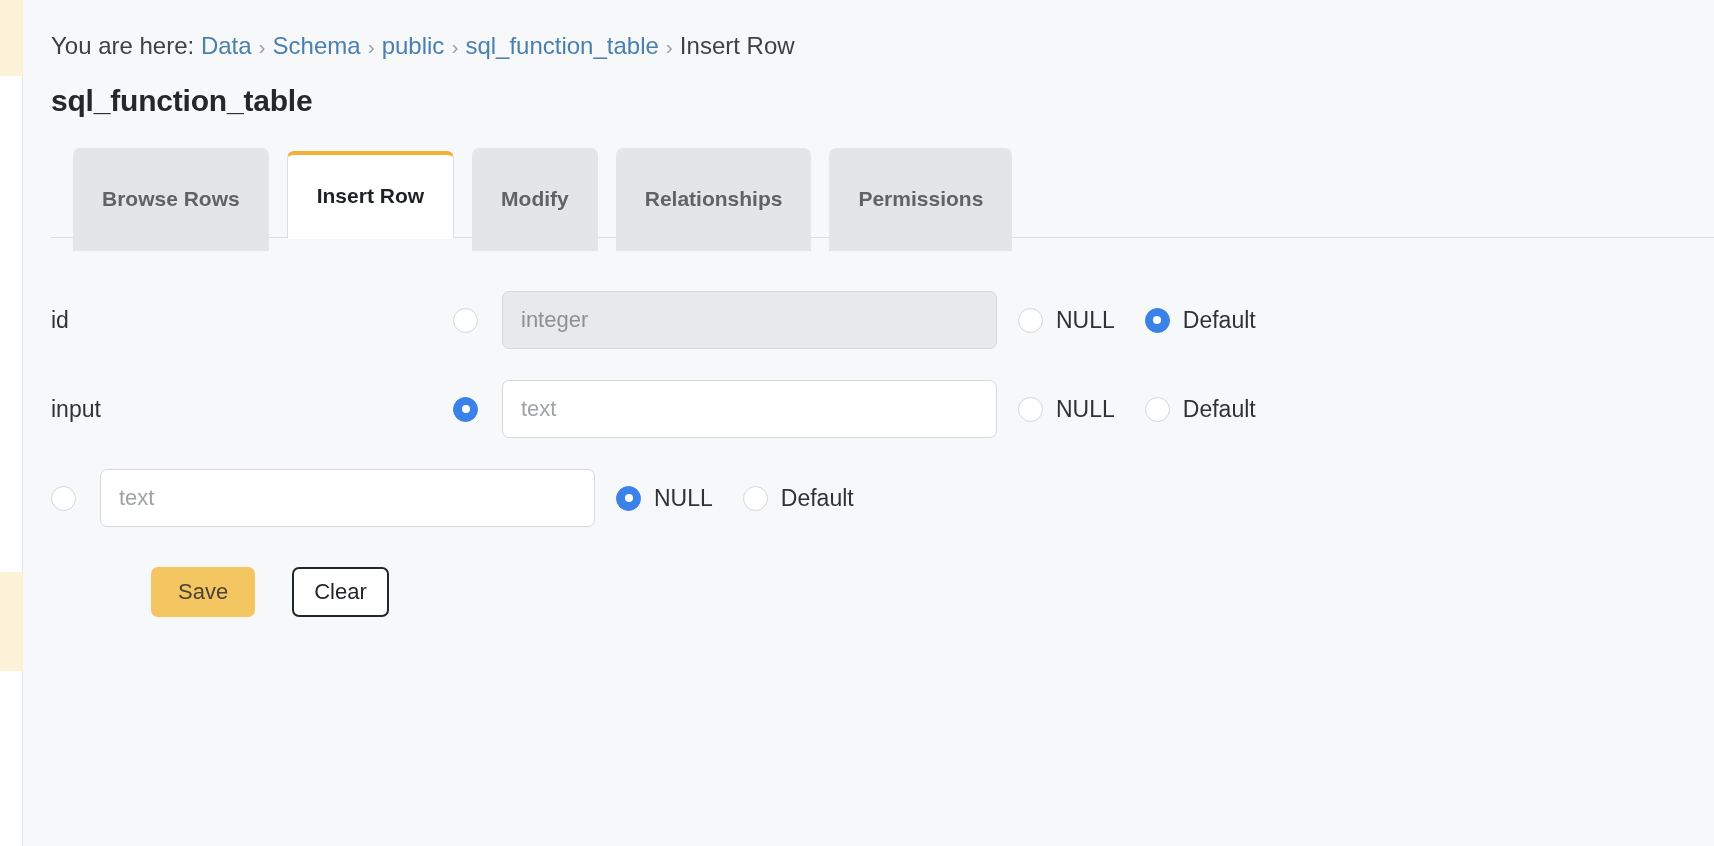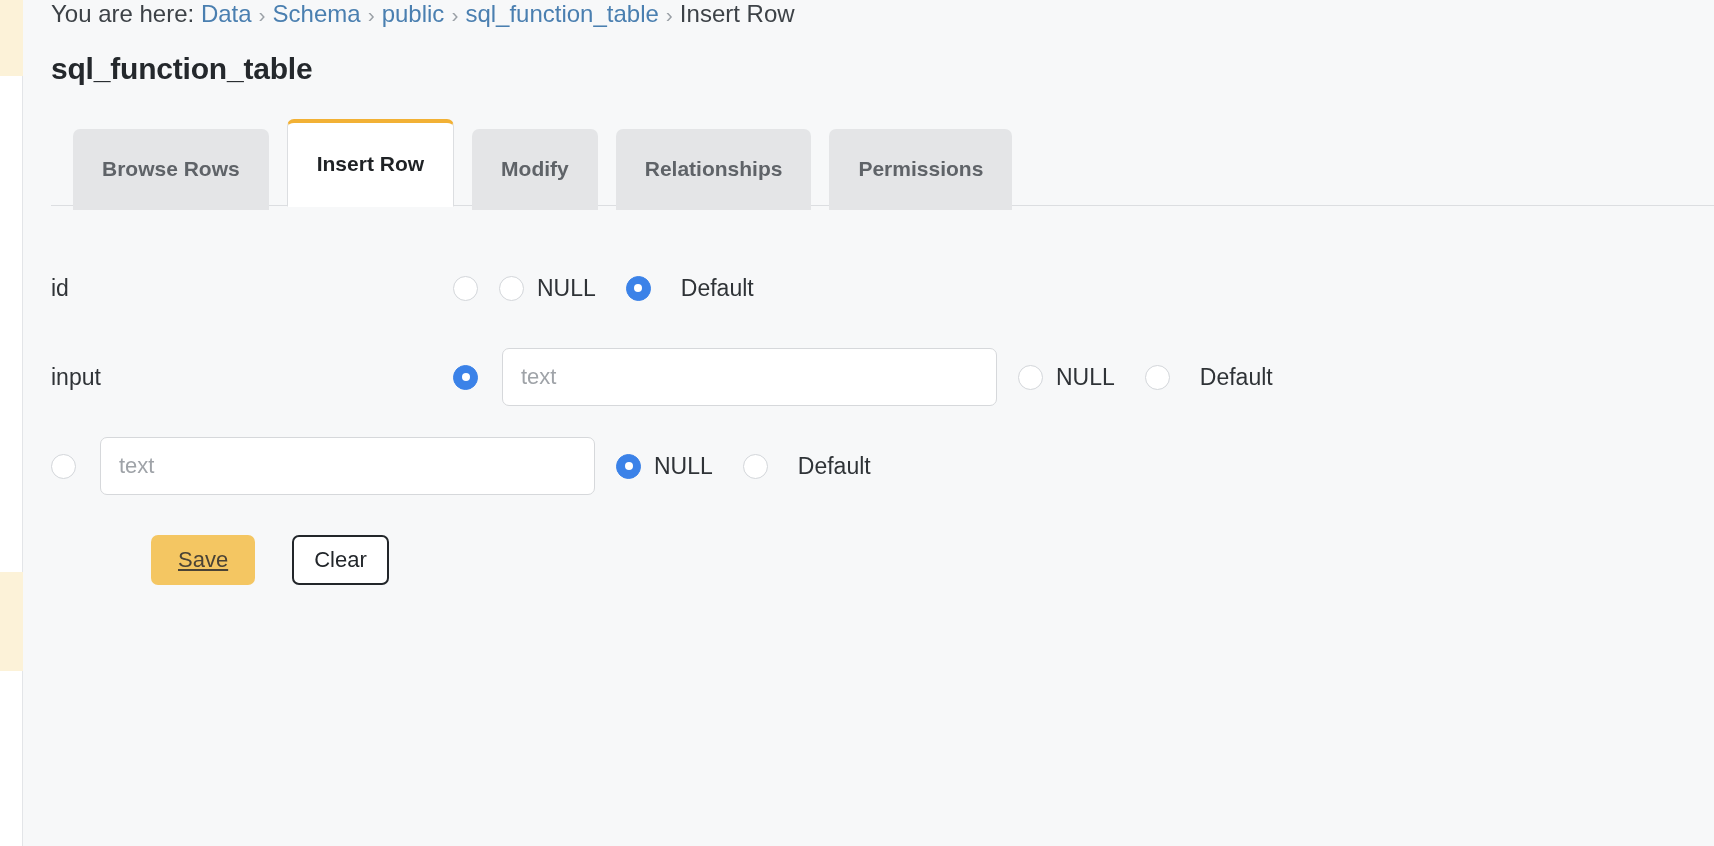--- a/index.html
+++ b/index.html
@@ -46,20 +46,21 @@
   }
 
   .page-inner {
     position: relative;
     padding: 0 0 0 28px;
     height: 100%;
   }
 
   
   .breadcrumb {
+    padding-top: 32px;
     font-size: 24px;
     color: #3d4247;
     line-height: 1.2;
     white-space: nowrap;
   }
   .breadcrumb .prefix { color: #3d4247; }
   .breadcrumb a {
     color: #4a7fb0;
     text-decoration: none;
     cursor: pointer;
@@ -92,31 +93,31 @@
     bottom: 0;
     display: flex;
     align-items: flex-end;
     gap: 18px;
     z-index: 2;
   }
   .tab {
     background: #e4e5e7;
     border-radius: 7px 7px 0 0;
     padding: 0 29px;
-    height: 81px;
+    height: 103px;
     display: flex;
     align-items: center;
     justify-content: center;
     font-size: 21px;
     font-weight: bold;
     color: #5f6368;
     cursor: pointer;
     white-space: nowrap;
     position: relative;
-    top: 4px;
+    top: 13px;
   }
   .tab.active {
     background: #ffffff;
     color: #1f2225;
     border: 1px solid #dcdee1;
     border-bottom: 1px solid #ffffff;
     border-top: 4px solid #f2b135;
     height: 88px;
     top: 1px;
   }
@@ -198,21 +199,21 @@
   .opt-group {
     display: flex;
     align-items: flex-end;
     margin-left: 21px;
   }
   .opt {
     display: flex;
     align-items: center;
     cursor: pointer;
   }
-  .opt + .opt { margin-left: 30px; gap: 17px; }
+  .opt + .opt { margin-left: 30px; }
   .opt-label {
     margin-left: 13px;
     font-size: 23px;
     color: #2f3337;
     white-space: nowrap;
   }
 
   
   .button-row {
     display: flex;
@@ -223,21 +224,20 @@
   .btn-save {
     background: #f4c662;
     border: none;
     border-radius: 7px;
     height: 50px;
     padding: 0 27px;
     font-size: 22px;
     color: #4a4336;
     cursor: pointer;
     font-family: "Liberation Sans", sans-serif;
-    text-decoration: underline;
   }
   .btn-clear {
     margin-left: 37px;
     background: #ffffff;
     border: 2px solid #22262a;
     border-radius: 7px;
     height: 50px;
     padding: 8px 20px;
     font-size: 22px;
     color: #22262a;
@@ -284,20 +284,21 @@
           </div>
         </div>
         <div class="tab-underline"></div>
       </div>
 
       <div class="form-area">
 
         <div class="form-row">
           <div class="field-label">id</div>
           <div class="radio"></div>
+          <input class="value-input disabled" type="text" disabled="" placeholder="integer" style="">
           <div class="opt-group">
             <div class="opt">
               <span class="radio"></span>
               <span class="opt-label">NULL</span>
             </div>
             <div class="opt">
               <span class="radio checked"></span>
               <span class="opt-label">Default</span>
             </div>
           </div>

